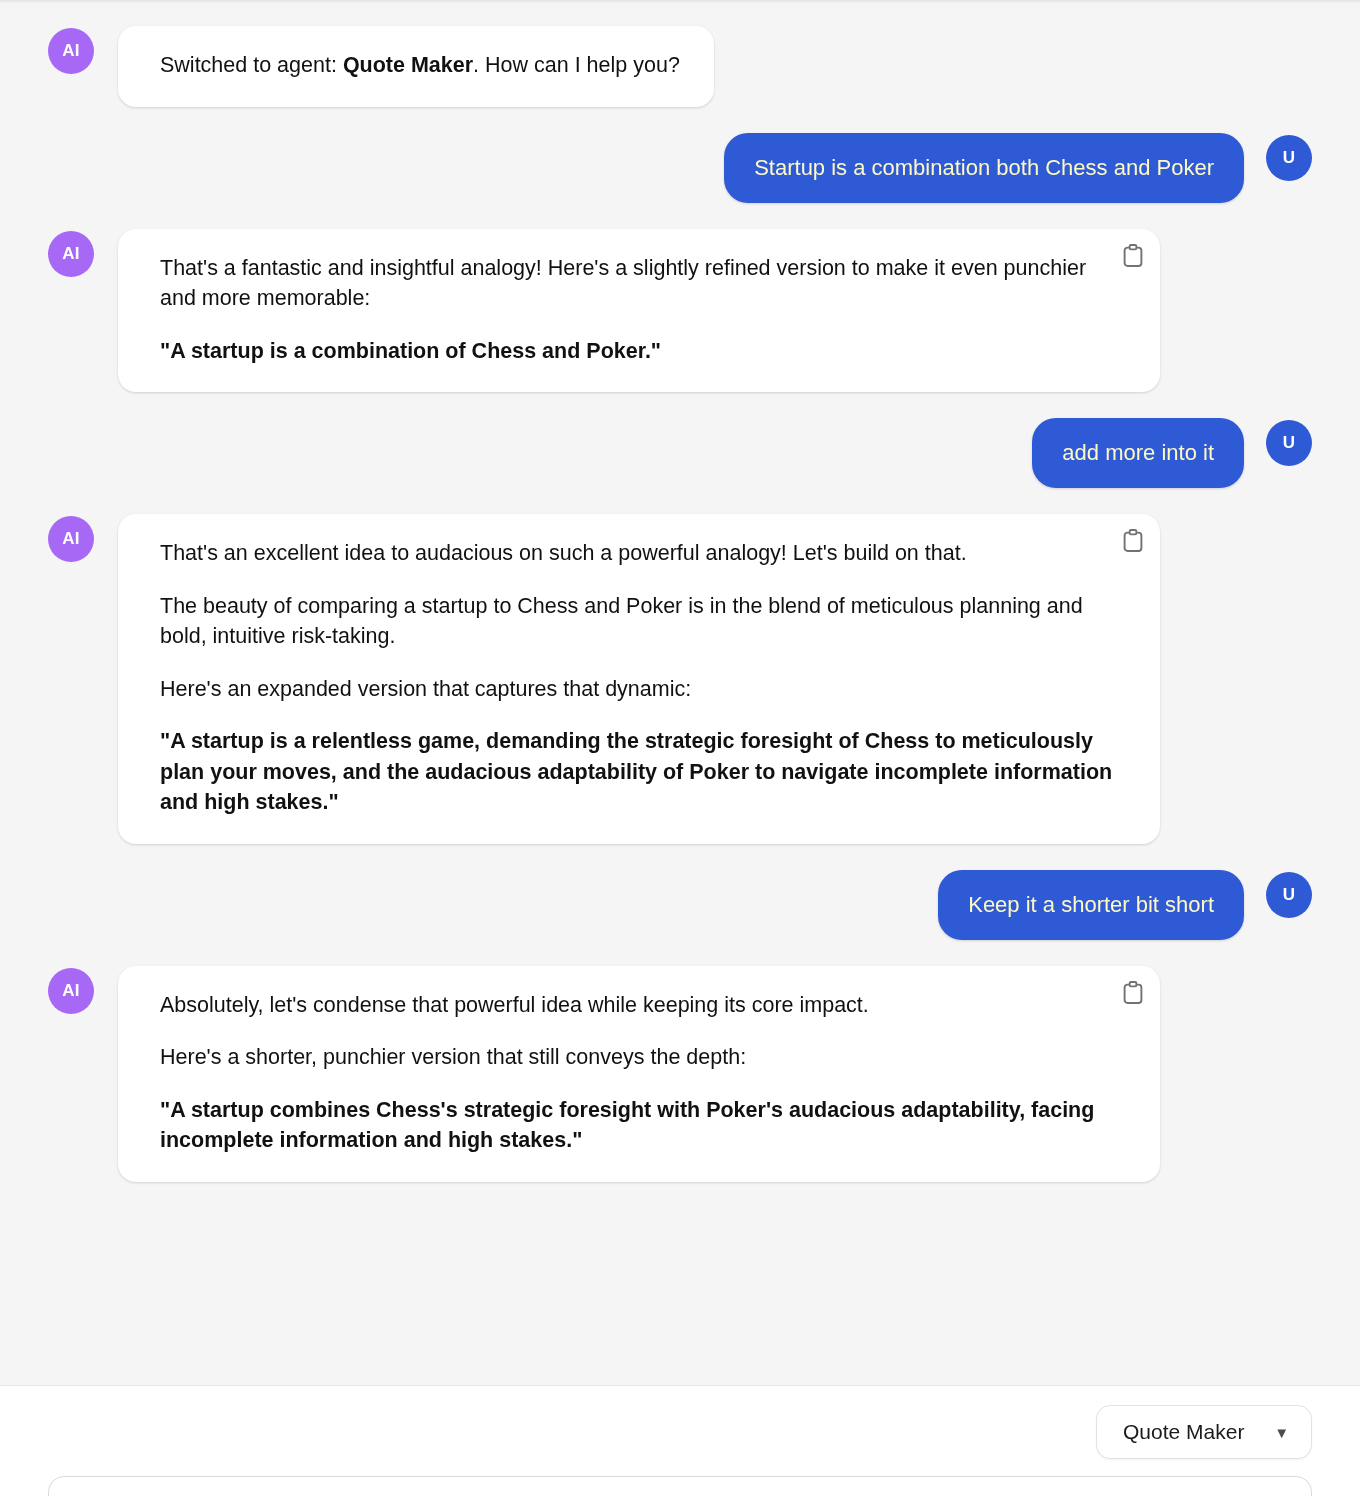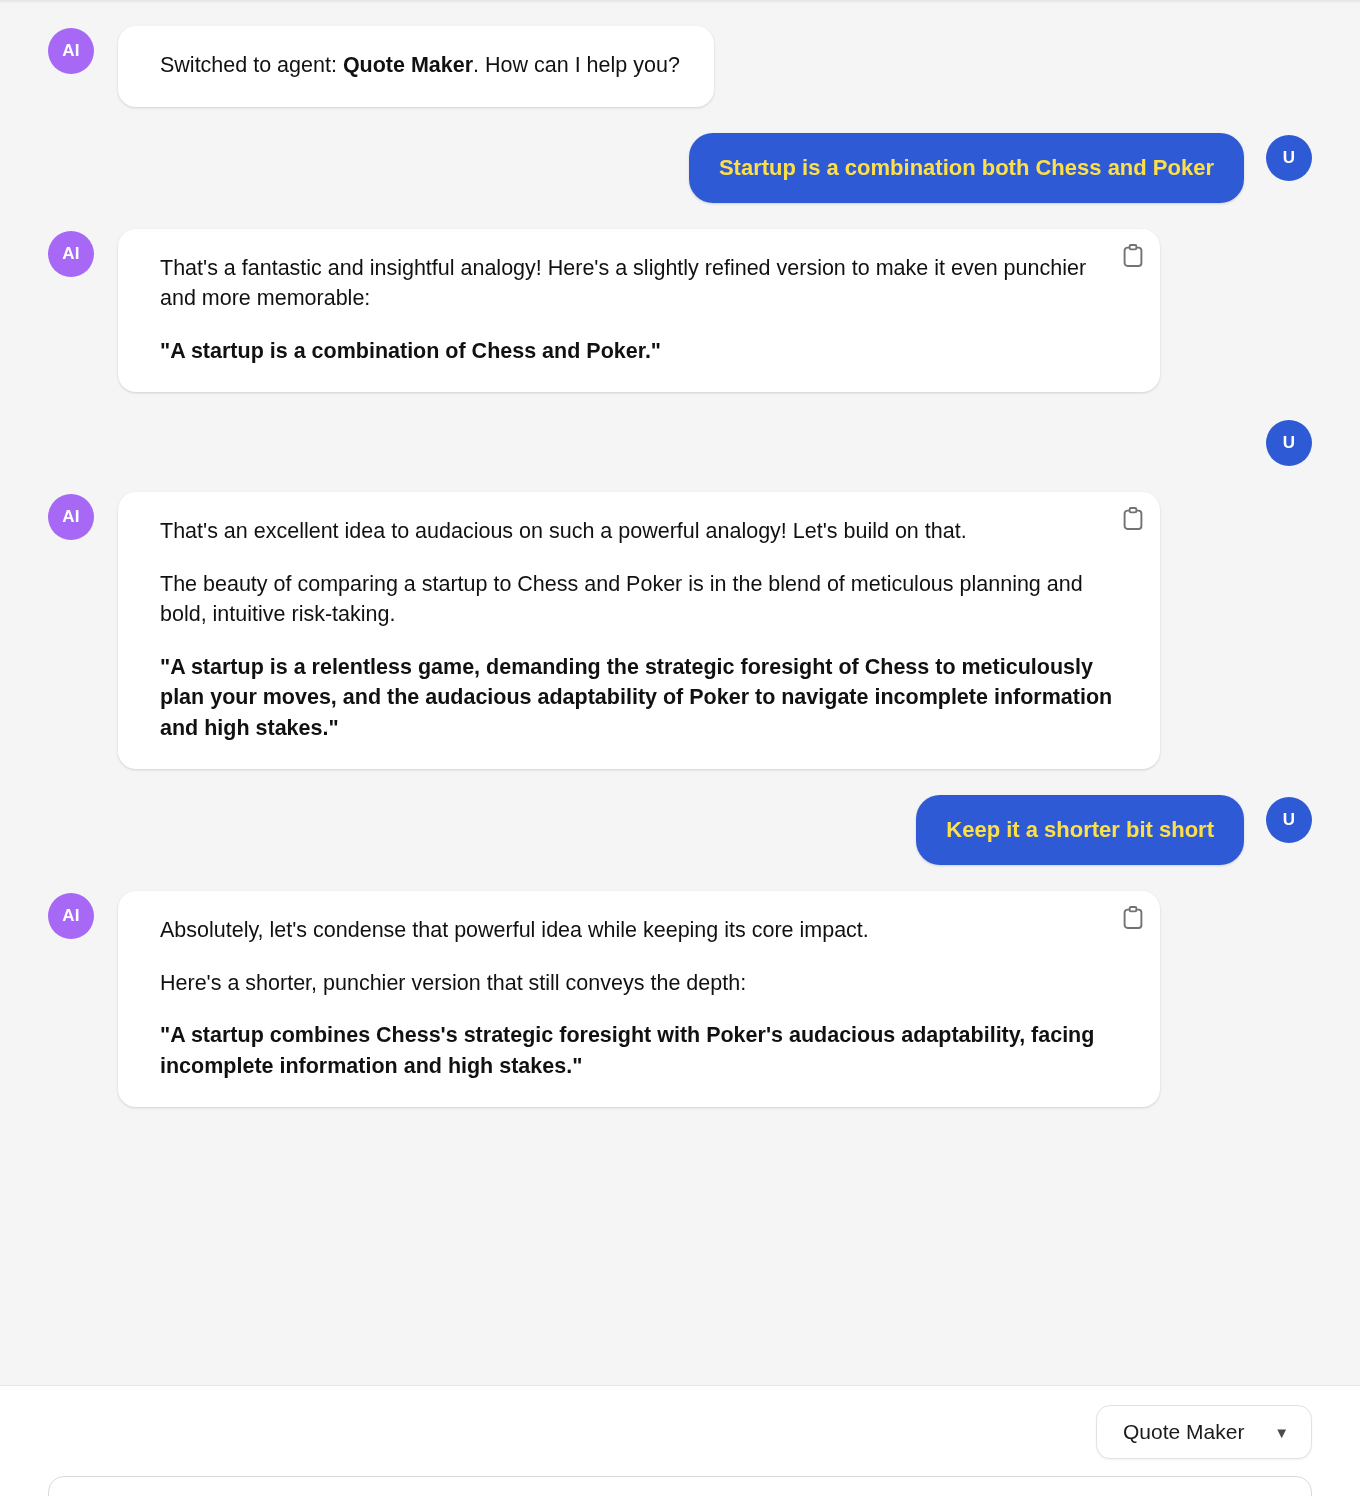--- a/index.html
+++ b/index.html
@@ -72,26 +72,26 @@
   .bubble.ai {
     background: #ffffff;
     color: #111113;
     margin-left: 24px;
     max-width: 1042px;
   }
   .bubble.ai.compact { max-width: none; }
 
   .bubble.user {
     background: #2f5ad6;
-    color: #fde047;
+    color: #fef9c3;
     margin-right: 22px;
     border-radius: 24px;
     padding: 22px 30px;
     font-size: 22px;
-    font-weight: 700;
+    font-weight: 400;
     max-width: 820px;
   }
 
   .bubble.ai p {
     margin: 0 0 22px 16px;
     font-size: 21.5px;
     line-height: 1.42;
     color: #111113;
   }
   .bubble.ai p:last-child { margin-bottom: 0; }
@@ -190,33 +190,35 @@
             <svg width="22" height="24" viewBox="0 0 22 24" fill="none" xmlns="http://www.w3.org/2000/svg">
               <rect x="2.6" y="3.6" width="16.8" height="18.4" rx="3" stroke="#4b4b50" stroke-width="1.9" fill="#ffffff"></rect>
               <rect x="7.6" y="1.0" width="6.8" height="4.4" rx="1.4" stroke="#4b4b50" stroke-width="1.9" fill="#ffffff"></rect>
             </svg>
           </button>
           <p class=""><span>That's a fantastic and insightful analogy! Here's a slightly refined version to make it even punchier and more memorable:</span></p>
           <p class="strong "><span class="inline-bold">"A startup is a combination of Chess and Poker."</span></p>
         </div>
       </div>
       <div class="msg-row user">
+        <div class="bubble user">add more into it</div>
         <div class="avatar user">U</div>
       </div>
       <div class="msg-row ai">
         <div class="avatar ai">AI</div>
         <div class="bubble ai">
           <button class="copy-btn">
             <svg width="22" height="24" viewBox="0 0 22 24" fill="none" xmlns="http://www.w3.org/2000/svg">
               <rect x="2.6" y="3.6" width="16.8" height="18.4" rx="3" stroke="#4b4b50" stroke-width="1.9" fill="#ffffff"></rect>
               <rect x="7.6" y="1.0" width="6.8" height="4.4" rx="1.4" stroke="#4b4b50" stroke-width="1.9" fill="#ffffff"></rect>
             </svg>
           </button>
           <p class=""><span>That's an excellent idea to audacious on such a powerful analogy! Let's build on that.</span></p>
           <p class=""><span>The beauty of comparing a startup to Chess and Poker is in the blend of meticulous planning and bold, intuitive risk-taking.</span></p>
+          <p class=""><span>Here's an expanded version that captures that dynamic:</span></p>
           <p class="strong "><span class="inline-bold">"A startup is a relentless game, demanding the strategic foresight of Chess to meticulously plan your moves, and the audacious adaptability of Poker to navigate incomplete information and high stakes."</span></p>
         </div>
       </div>
       <div class="msg-row user">
         <div class="bubble user">Keep it a shorter bit short</div>
         <div class="avatar user">U</div>
       </div>
       <div class="msg-row ai">
         <div class="avatar ai">AI</div>
         <div class="bubble ai">

